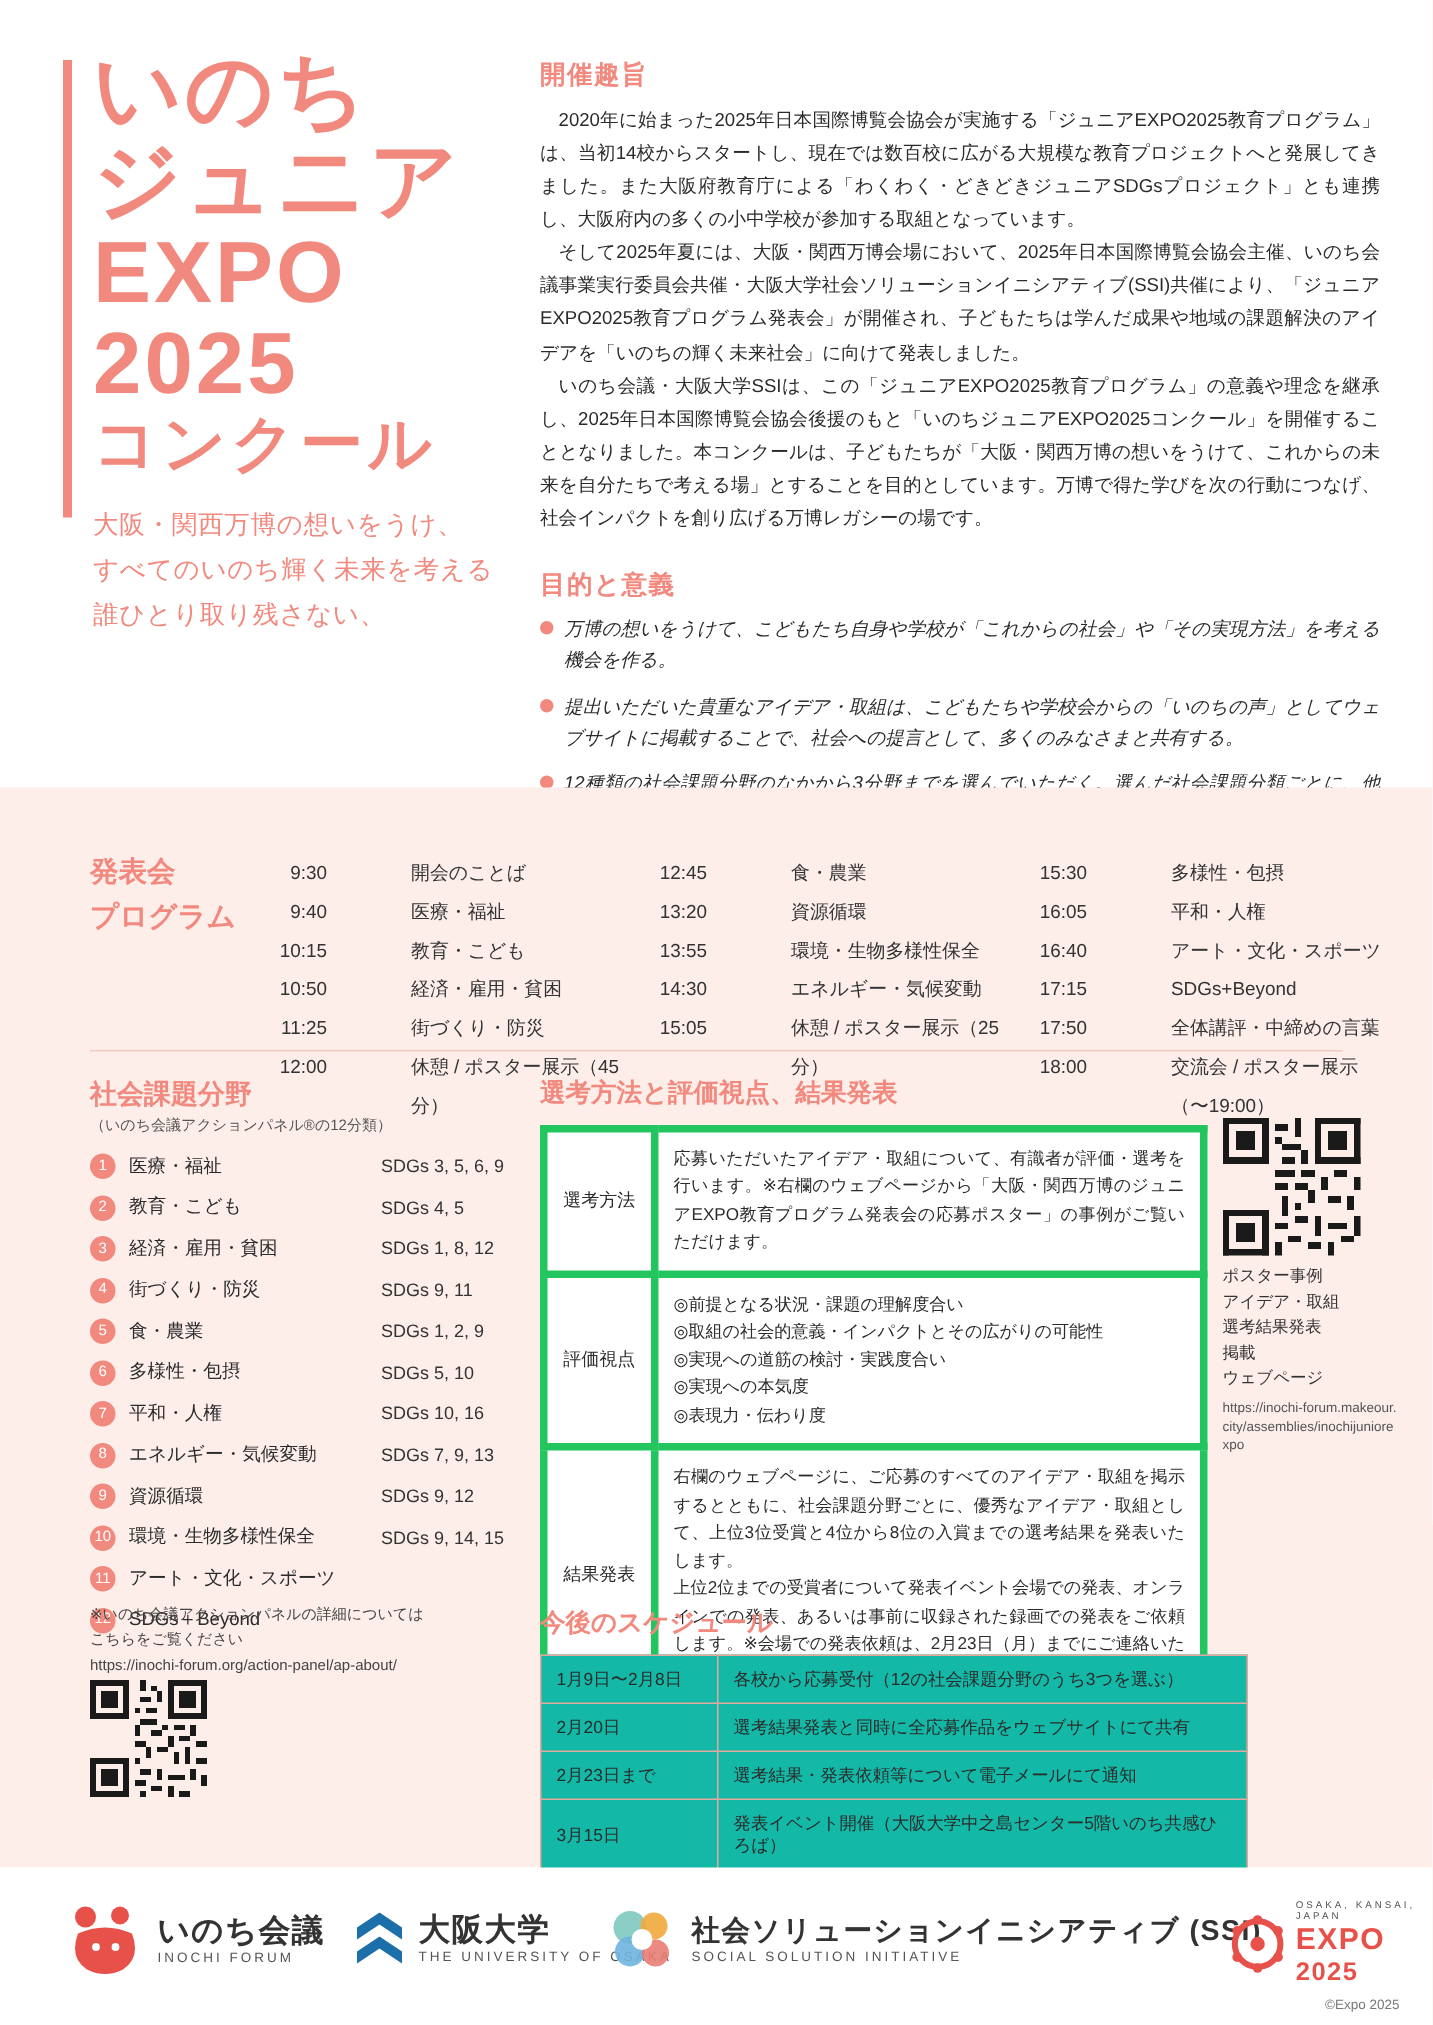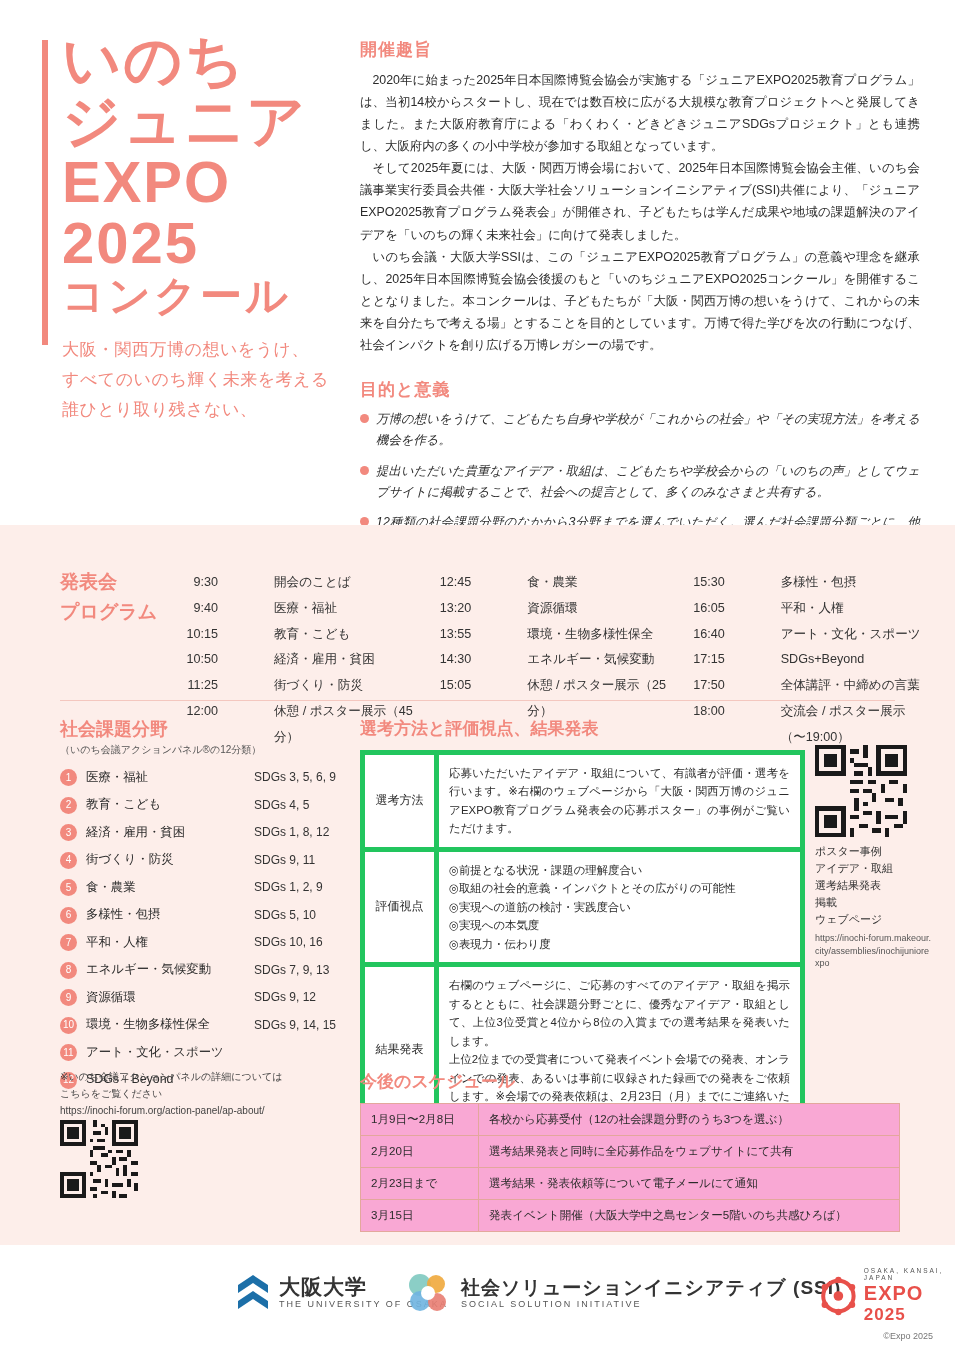--- a/index.html
+++ b/index.html
@@ -106,21 +106,21 @@
   .tbl td.lab { width:74px; text-align:center; vertical-align:middle; font-size:12px; }
   .tbl td.body { text-align:justify; }
 
   .qrbox { position:absolute; left:815px; top:220px; width:118px; text-align:left; }
   .qrcap { font-size:11px; line-height:1.55; color:#333; margin-top:6px; }
   .qrurl { font-size:9px; line-height:1.4; color:#555; word-break:break-all; margin-top:4px; }
 
   
   .sched { position:absolute; left:360px; top:545px; width:545px; }
   .sched h3 { color:#f2897e; font-size:17px; font-weight:bold; margin:0 0 10px 0; }
-  .stbl { border-collapse:collapse; width:540px; background:#f9a8d4; }
+  .stbl { border-collapse:collapse; width:472px; background:#14b8a6; }
   .stbl td { border:1px solid #e3a79c; padding:8px 10px; font-size:11.6px; }
   .stbl td.d { width:118px; }
 
   
   .footer { position:absolute; left:0; top:1245px; width:955px; height:105px; background:#fff; }
   .logos { position:absolute; left:0; top:18px; width:955px; height:62px; }
   .logo { position:absolute; display:flex; align-items:center; }
   .lg-text { line-height:1.15; }
   .lg-main { font-size:21px; font-weight:bold; color:#333; letter-spacing:1px; }
   .lg-sub { font-size:9px; color:#555; letter-spacing:2px; }
@@ -491,20 +491,33 @@
           <td>発表イベント開催（大阪大学中之島センター5階いのち共感ひろば）</td>
         </tr>
       </tbody>
         </table>
     </div>
   </div>
 
   <div class="footer">
     <div class="logos">
 
+      <div class="logo" style="left:44px; top:6px;">
+        <svg width="52" height="48" viewBox="0 0 52 48">
+          <circle cx="13" cy="9" r="7" fill="#e8504a"></circle>
+          <circle cx="36" cy="8" r="6" fill="#e8504a"></circle>
+          <path d="M8 20 q18 -8 36 0 q6 16 -6 24 q-12 6 -24 0 q-12 -8 -6 -24z" fill="#e8504a"></path>
+          <circle cx="20" cy="29" r="2.6" fill="#fff"></circle>
+          <circle cx="33" cy="29" r="2.6" fill="#fff"></circle>
+        </svg>
+        <span class="lg-text" style="margin-left:9px;">
+          <span class="lg-main" style="display:block;">いのち会議</span>
+          <span class="lg-sub" style="display:block;">INOCHI FORUM</span>
+        </span>
+      </div>
 
       <div class="logo" style="left:236px; top:10px;">
         <svg width="34" height="38" viewBox="0 0 34 38">
           <path d="M17 2 L32 12 L32 20 L17 10 L2 20 L2 12 Z" fill="#1c6fa8"></path>
           <path d="M17 18 L32 28 L32 36 L17 26 L2 36 L2 28 Z" fill="#1c6fa8"></path>
         </svg>
         <span class="lg-text" style="margin-left:9px;">
           <span class="lg-main" style="display:block;">大阪大学</span>
           <span class="lg-sub" style="display:block;">THE UNIVERSITY OF OSAKA</span>
         </span>

